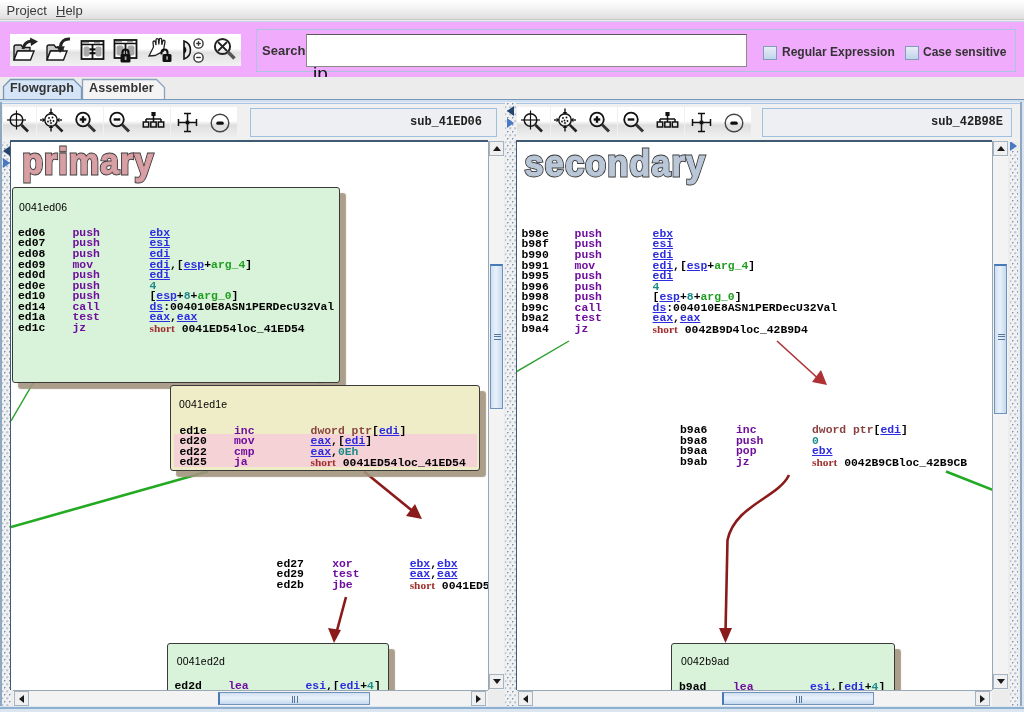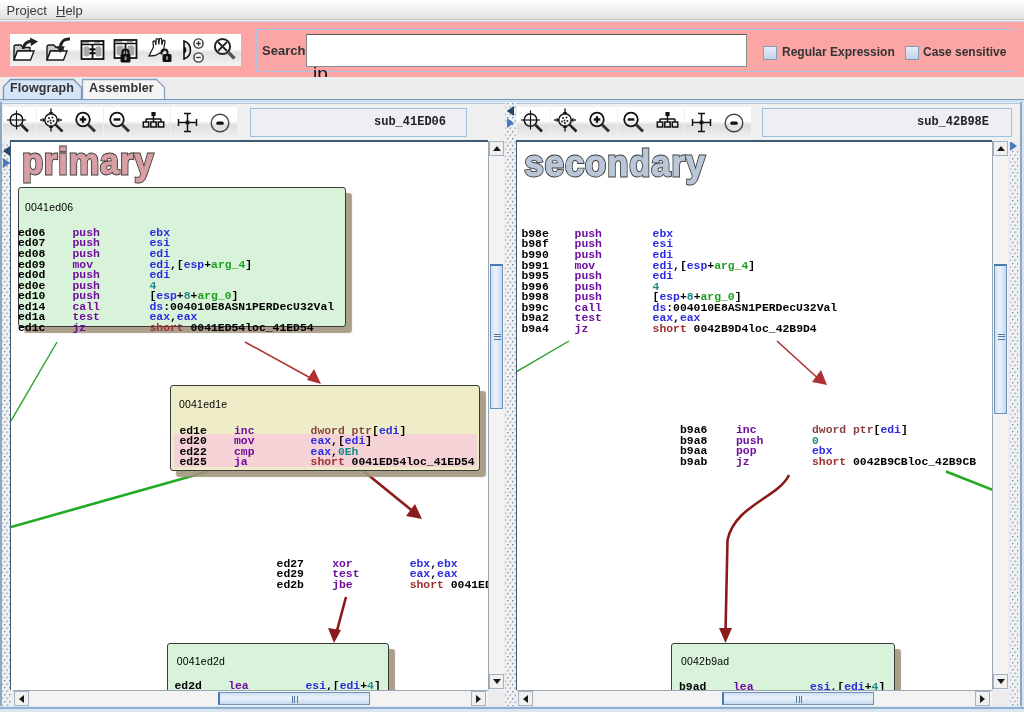--- a/index.html
+++ b/index.html
@@ -11,21 +11,21 @@
 
 #menubar{left:0;top:0;width:1024px;height:20px;
   background:linear-gradient(#ffffff,#f4f4f4 40%,#e3e3e3 90%,#dedede);
   border-bottom:1px solid #c8c8c8;}
 #menubar span{position:absolute;top:3px;font-size:13px;font-weight:normal;color:#3a3a3a;}
 #mProject{left:6.5px;}
 #mHelp{left:56px;}
 #mHelp u{text-decoration:underline;}
 
 
-#toolbar{left:0;top:21px;width:1024px;height:56px;background:#fca5a5;border-top:1px solid #c5d6ea;}
+#toolbar{left:0;top:21px;width:1024px;height:56px;background:#f0abfc;border-top:1px solid #c5d6ea;}
 .tbtn{position:absolute;top:12px;width:33px;height:32px;background:linear-gradient(#ffffff 45%,#e2e2e2 58%,#f2f2f2);}
 #searchpanel{left:256px;top:7px;width:760px;height:43px;border:1px solid #a9c4df;}
 #searchlabel{left:262px;top:21px;font-size:13px;font-weight:bold;color:#333;}
 #searchbox{left:306px;top:12px;width:441px;height:33px;background:#fff;
   border:1px solid #8a8a8a;border-top:1px solid #5a5a5a;}
 #searchtext{left:313px;top:21px;font-size:19px;color:#111;margin-top:20px;}
 .cb{position:absolute;top:24px;width:14px;height:14px;
   background:linear-gradient(#e7eef7,#c2d4ea);border:1px solid #7f9db9;}
 .cblab{position:absolute;top:23px;font-size:12px;font-weight:bold;color:#333;}
 
@@ -60,24 +60,24 @@
 
 .blk{position:absolute;border:1px solid #3a3a3a;border-radius:3px;
   box-shadow:6px 6px 1px rgba(162,148,126,0.9);}
 .blk .title{position:absolute;left:6px;top:14px;font-family:"Liberation Sans",sans-serif;font-size:10.5px;line-height:10px;color:#000;white-space:pre;letter-spacing:0.2px;}
 .row{position:absolute;height:10.56px;line-height:10.56px;font-family:"Liberation Mono",monospace;
   font-size:11.4px;font-weight:bold;color:#000;white-space:pre;}
 .row i,.row b,.row em,.row u,.row s,.row q{font-style:normal;font-weight:bold;text-decoration:none;}
 .row .A{position:absolute;}  
 .row .M{position:absolute;color:#6e0d9e;} 
 .row .O{position:absolute;} 
-.row i{color:#2b2be0;font-style:normal;}
+.row i{color:#2b2be0;font-style:normal;text-decoration:underline;}
 .row em{color:#1b8a8a;font-style:normal;}
 .row u{color:#1f9e1f;text-decoration:none;}
-.row s{color:#a03030;text-decoration:none;}
+.row s{color:#a03030;text-decoration:none;font-family:Liberation Serif, serif;}
 .row q{color:#8b4242;}
 .row q::before,.row q::after{content:none;}
 .hl{position:absolute;background:#f5d2d5;}
 
 
 .sb-v{position:absolute;width:16px;background:#f3f3f3;border-left:1px solid #9aa7b5;}
 .sb-h{position:absolute;height:16px;background:#f3f3f3;border-top:1px solid #9aa7b5;}
 .sb-btn{position:absolute;width:15px;height:15px;background:#f0f0f0;border:1px solid #a5b2c0;}
 .sb-btn:after{content:"";position:absolute;width:0;height:0;}
 .ar-u:after{left:2.5px;top:4px;border-left:4.5px solid transparent;border-right:4.5px solid transparent;border-bottom:5.5px solid #1a1a1a;}
@@ -250,21 +250,21 @@
         <line x1="7.5" y1="15.5" x2="25.5" y2="15.5" stroke="#111" stroke-width="1.5"></line>
         <line x1="13" y1="6.5" x2="20" y2="6.5" stroke="#111" stroke-width="1.5"></line>
         <line x1="13" y1="24.5" x2="20" y2="24.5" stroke="#111" stroke-width="1.5"></line>
         <line x1="7.5" y1="12" x2="7.5" y2="19" stroke="#111" stroke-width="1.5"></line>
         <line x1="25.5" y1="12" x2="25.5" y2="19" stroke="#111" stroke-width="1.5"></line>
       </svg></div>
       <div class="pbtn" style="left:202px"><svg width="33" height="33">
         <circle cx="16" cy="16" r="8.8" fill="none" stroke="#444" stroke-width="1.4"></circle>
         <rect x="12.3" y="14.6" width="7.5" height="3.2" rx="1.6" fill="#111"></rect>
       </svg></div>
-      <div class="pfield" style="left:248px;width:217px;padding-right:20px">sub_41ED06</div>
+      <div class="pfield" style="left:248px;width:247px;padding-right:14px">sub_41ED06</div>
     </div>
 
     <div class="ptoolbar" style="left:516px;top:1px;width:504px;height:39px">
       <div class="pbtn" style="left:1px"><svg width="33" height="33">
         <line x1="4" y1="13" x2="23" y2="13" stroke="#111" stroke-width="1.2"></line>
         <line x1="13.5" y1="3.5" x2="13.5" y2="22.5" stroke="#111" stroke-width="1.2"></line>
         <circle cx="13.5" cy="13" r="6.3" fill="none" stroke="#111" stroke-width="1.5"></circle>
         <line x1="18.5" y1="18" x2="25" y2="24.5" stroke="#222" stroke-width="2.6"></line>
       </svg></div>
       <div class="pbtn" style="left:34.5px"><svg width="33" height="33">
@@ -309,41 +309,41 @@
         <line x1="7.5" y1="15.5" x2="25.5" y2="15.5" stroke="#111" stroke-width="1.5"></line>
         <line x1="13" y1="6.5" x2="20" y2="6.5" stroke="#111" stroke-width="1.5"></line>
         <line x1="13" y1="24.5" x2="20" y2="24.5" stroke="#111" stroke-width="1.5"></line>
         <line x1="7.5" y1="12" x2="7.5" y2="19" stroke="#111" stroke-width="1.5"></line>
         <line x1="25.5" y1="12" x2="25.5" y2="19" stroke="#111" stroke-width="1.5"></line>
       </svg></div>
       <div class="pbtn" style="left:202px"><svg width="33" height="33">
         <circle cx="16" cy="16" r="8.8" fill="none" stroke="#444" stroke-width="1.4"></circle>
         <rect x="12.3" y="14.6" width="7.5" height="3.2" rx="1.6" fill="#111"></rect>
       </svg></div>
-      <div class="pfield" style="left:246px;width:250px;padding-right:22px">sub_42B98E</div>
+      <div class="pfield" style="left:246px;width:250px;padding-right:8px">sub_42B98E</div>
     </div>
 
     <div id="lcanvas" class="canvas" style="left:10px;top:38px;width:478px;height:550px">
       <svg width="478" height="550" style="position:absolute;left:0;top:0">
         <path d="M 46 200 L 0 279" stroke="#2aa02a" stroke-width="1.4" fill="none"></path>
         <path d="M 234 200 L 305 239" stroke="#b03033" stroke-width="1.6" fill="none"></path>
         <polygon points="310,242 296,238 303,227" fill="#b03033"></polygon>
         <path d="M 197 329.5 L 0 385" stroke="#22aa22" stroke-width="2.6" fill="none"></path>
         <path d="M 353 329.5 L 404 371" stroke="#8b1a1a" stroke-width="2.6" fill="none"></path>
         <polygon points="411,377 395,374 404,362" fill="#8b1a1a"></polygon>
         <path d="M 335 455 L 324 496" stroke="#8b1a1a" stroke-width="2.6" fill="none"></path>
         <polygon points="323,501 317,486 330,488" fill="#8b1a1a"></polygon>
       </svg>
       <svg class="bigtitle" style="left:10px;top:0" width="180" height="44">
         <g transform="scale(0.95,1)" font-family="Liberation Sans" font-weight="bold" font-size="36" letter-spacing="1">
           <text x="1.2" y="32" fill="none" stroke="#3a3a3a" stroke-width="2.8">primary</text>
           <text x="1.2" y="32" fill="#d89fa4" stroke="#d89fa4" stroke-width="1">primary</text>
         </g>
       </svg>
-      <div class="blk" style="left:7px;top:45px;width:327.5px;height:140px;background:#d9f3da">
+      <div class="blk" style="left:1px;top:45px;width:327.5px;height:196px;background:#d9f3da">
         <div class="title">0041ed06</div>
       </div>
       <div class="blk" style="left:159px;top:243px;width:309.5px;height:86px;background:#efedc8">
         <div class="title" style="left:8px;top:13px">0041ed1e</div>
         <div class="hl" style="left:2.5px;top:48px;width:303.5px;height:33px"></div>
       </div>
       <div class="blk" style="left:155.7px;top:501px;width:222px;height:80px;background:#d9f3da">
         <div class="title" style="left:9px;top:11.5px">0041ed2d</div>
       </div>
       <div id="ltext">

